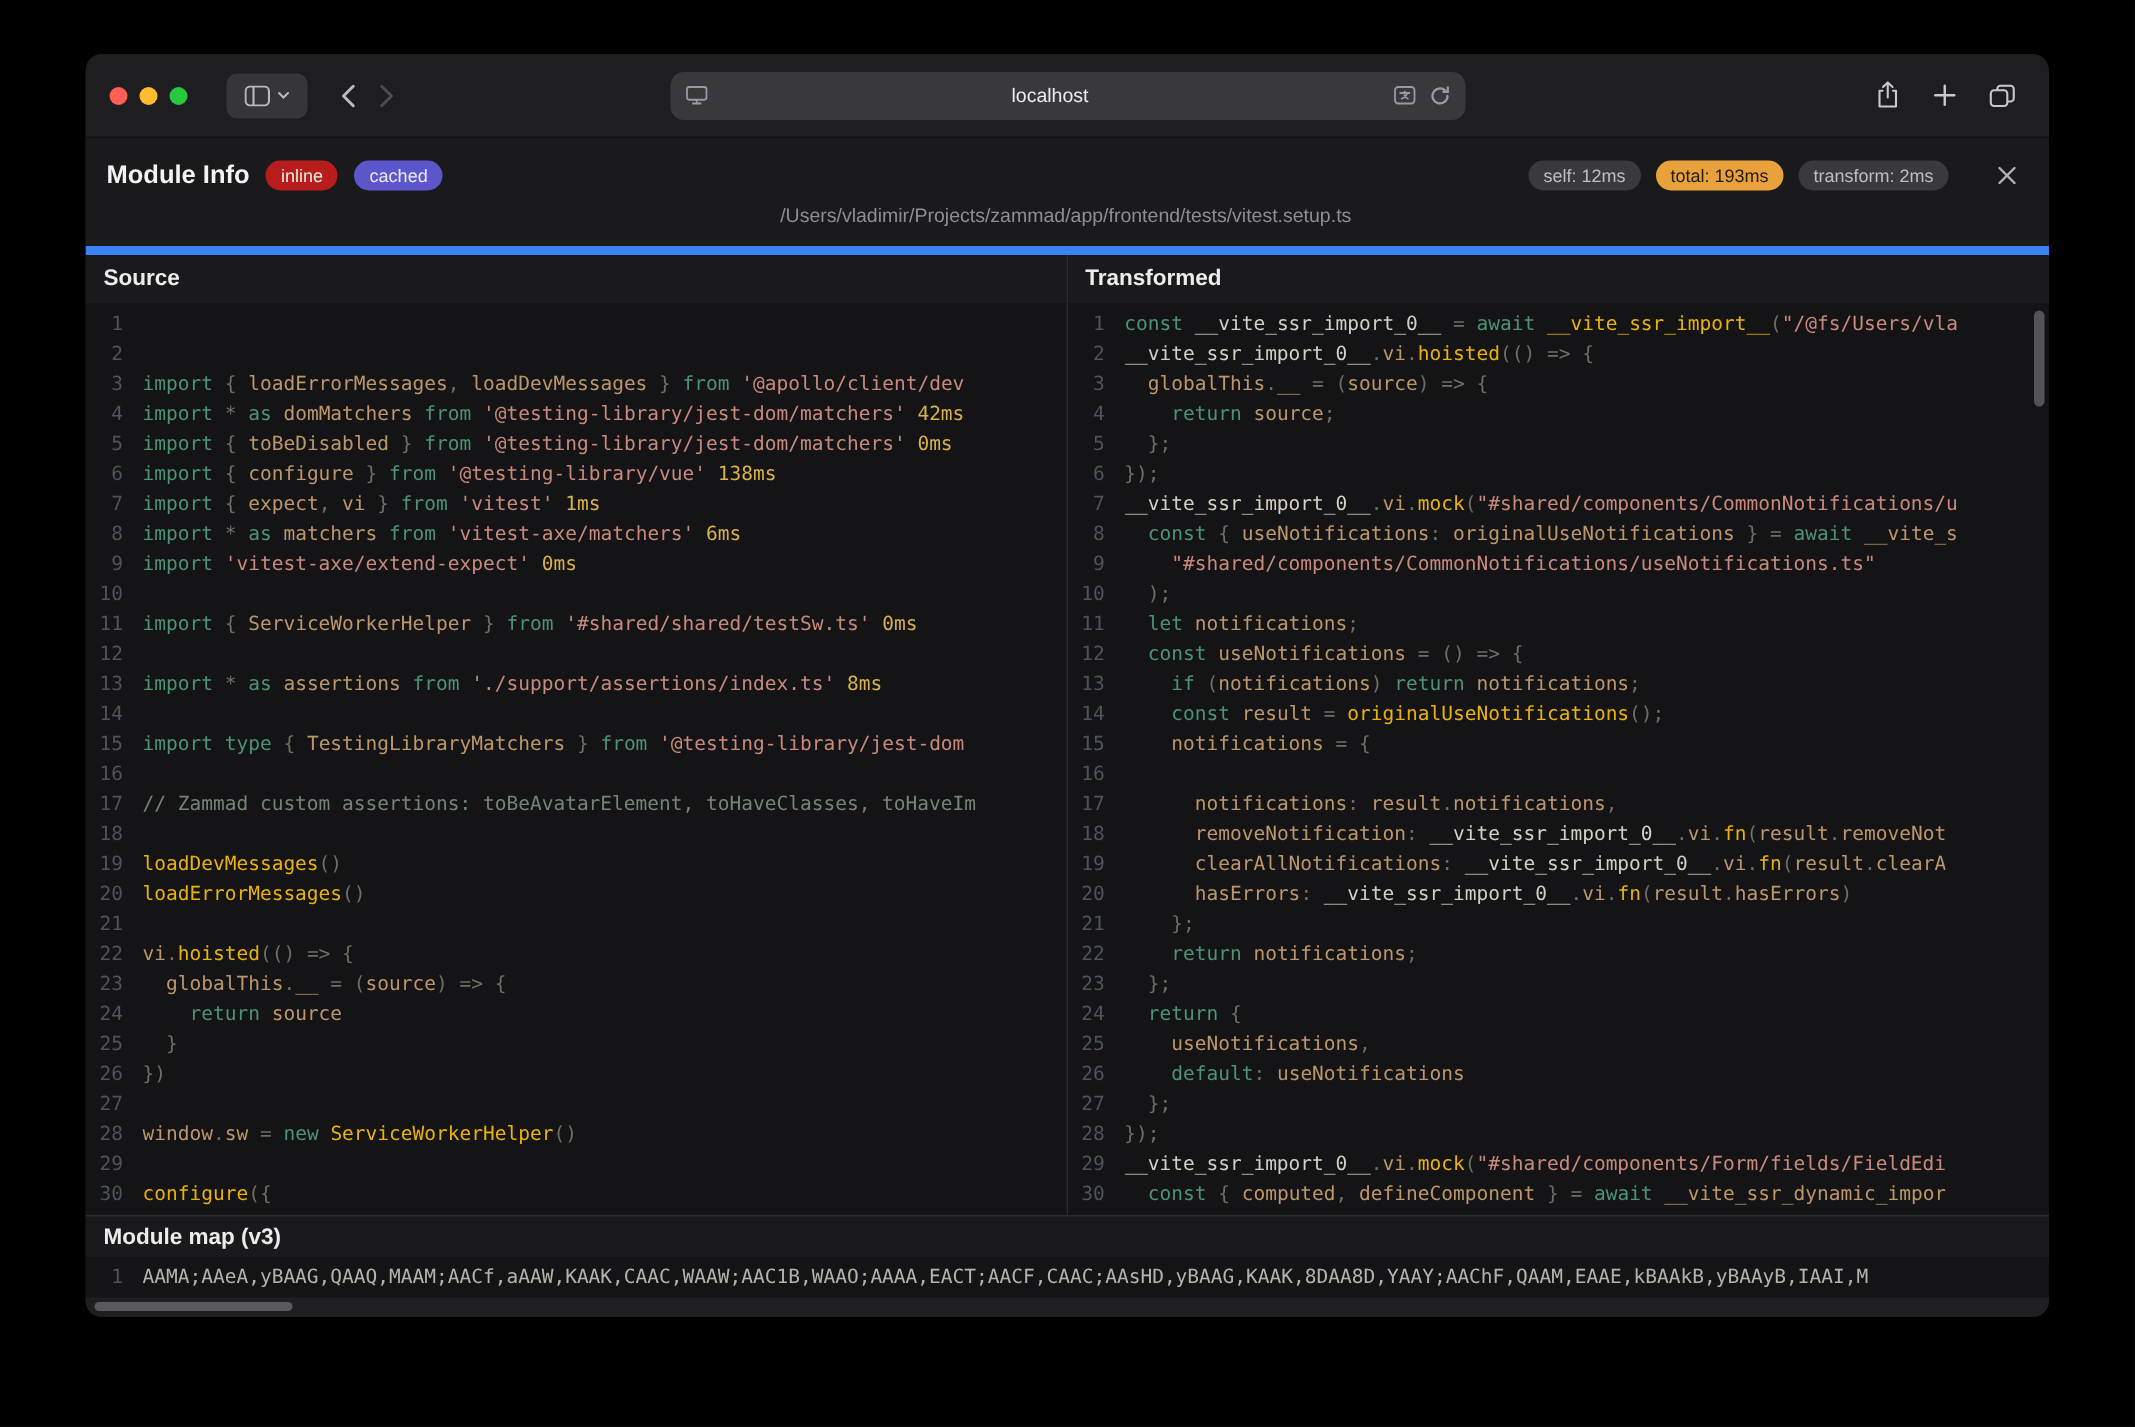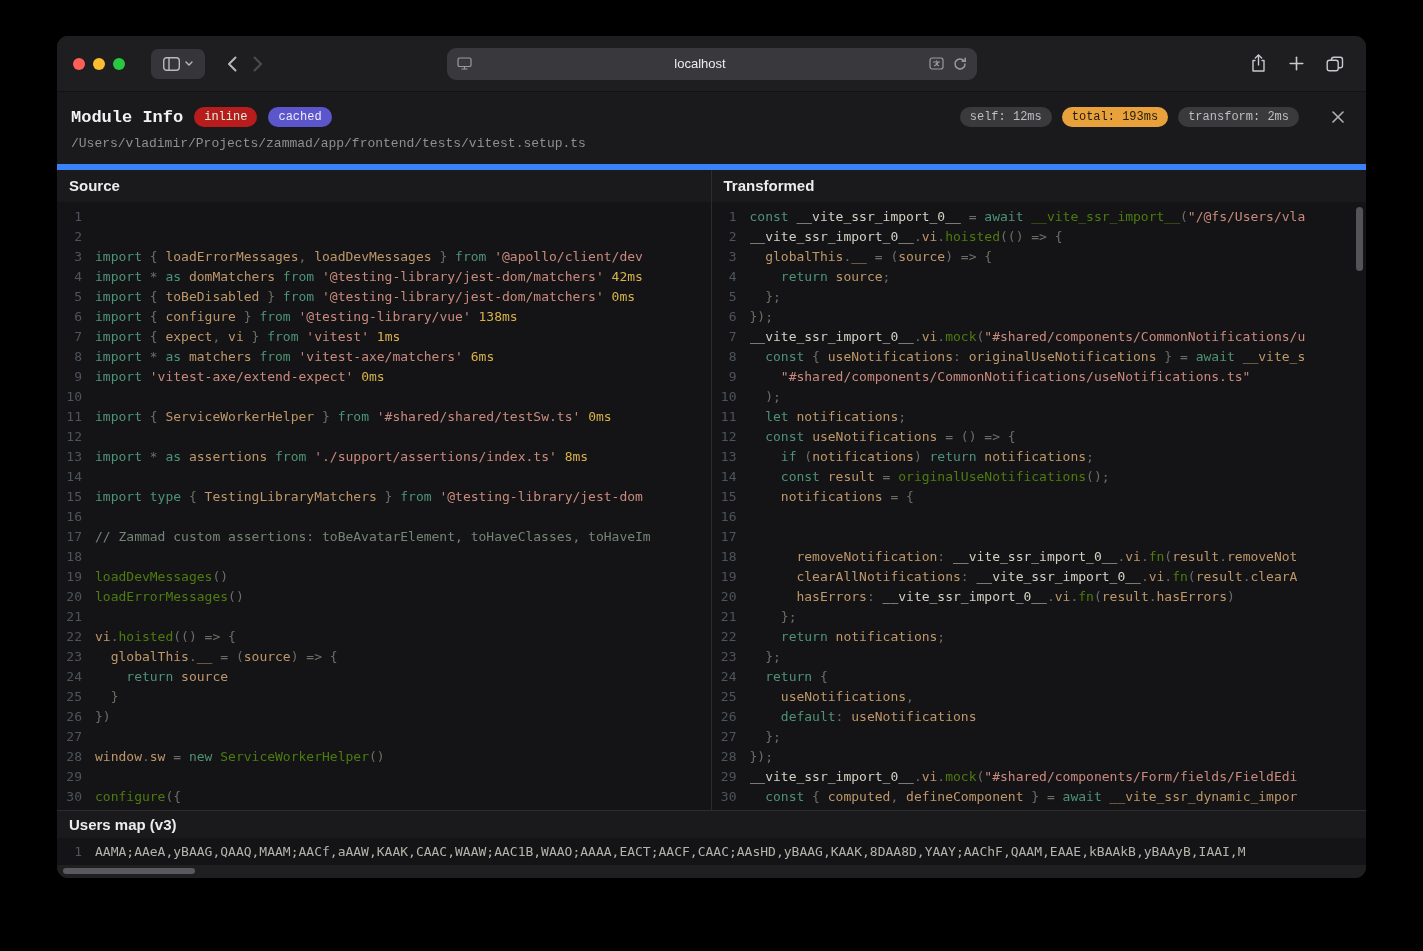--- a/index.html
+++ b/index.html
@@ -22,51 +22,51 @@
   .nav span { display:flex; align-items:center; }
   .url-field { position:absolute; left:50%; top:50%; transform:translate(-50%,-50%);
     width:530px; height:32px; background:#39393d; border-radius:9px; display:flex;
     align-items:center; padding:0 10px; color:#9a9aa0; }
   .url-text { flex:1; text-align:center; color:#ececf0; font-size:13px; }
   .url-right { display:flex; gap:9px; align-items:center; }
   .right-actions { margin-left:auto; display:flex; gap:22px; align-items:center; color:#c9c9cd; padding-right:6px; }
   .icon-btn { display:flex; align-items:center; }
 
   
-  .module-header { padding:13px 16px 13px 14px; background:#1a1a1c;font-family:Liberation Mono, monospace; }
+  .module-header { padding:13px 16px 13px 14px; background:#1a1a1c; }
   .mh-row { display:flex; align-items:center; gap:11px; }
   .mh-title { font-size:17px; font-weight:700; color:#f2f2f2; }
   .pill { font-size:12px; border-radius:10px; padding:3px 10px; line-height:14px; white-space:nowrap; }
   .pill-green  { background:#b91c1c; color:#d9f4e0; }
   .pill-purple { background:#5c56cd; color:#edebfd; }
   .pill-gray   { background:#3a3a3d; color:#bfbfc3; }
   .pill-orange { background:#e9a23b; color:#221a0e; }
   .mh-spacer { flex:1; }
   .timings { display:flex; gap:10px; align-items:center; }
   .close-btn { margin-left:16px; width:24px; height:24px; display:flex; align-items:center;
     justify-content:center; color:#b2b2b6; cursor:default; }
-  .file-path { margin-top:7px; color:#8f8f93; font-size:13px; }
+  .file-path { margin-top:7px; color:#8f8f93; font-size:13px;text-align:center; }
 
   
   .code-area { flex:1; min-height:0; display:flex; border-top:6px solid #3b82f6; }
   .pane { display:flex; flex-direction:column; min-width:0; }
   .pane.left { width:50%; border-right:1px solid #2c2c2e; }
   .pane.right { flex:1; }
   .pane-title { flex:0 0 32px; padding:7px 12px; font-size:15px; font-weight:700;
     color:#ececec; background:#1a1a1c; }
   .pane-code { flex:1; overflow:hidden; background:#141416; padding-top:5px;
     font-family:"DejaVu Sans Mono", monospace; font-size:13px; }
   .row { display:flex; height:20px; line-height:20px; }
   .ln { flex:0 0 38px; text-align:right; padding-right:13px; color:#4e545c; user-select:none; }
   .lc { white-space:pre; color:#6e6e66; overflow:hidden; }
   .tk-k { color:#4d9375; }
   .tk-s { color:#c98a7d; }
   .tk-c { color:#758575; }
   .tk-t { color:#d8b24a; }
-  .tk-f { color:#4d7c0f;margin-top:32px; }
+  .tk-f { color:#eab308;margin-top:32px; }
   .tk-i { color:#bd976a; }
   .tk-p { color:#d4d0c4; }
 
   
   .sm-title { flex:0 0 27px; padding:5px 12px; font-size:15px; font-weight:700;
     color:#ececec; background:#1a1a1c; border-top:1px solid #2c2c2e; }
   .sm-body { flex:0 0 27px; background:#141416; font-family:"DejaVu Sans Mono", monospace;
     font-size:13px; overflow:hidden; padding-top:4px; }
   .sm-body .lc { color:#b4b4ac; }
   .hscroll { flex:0 0 13px; background:#1f1f22; position:relative; }
@@ -370,20 +370,21 @@
           </div>
           <div class="row">
             <span class="ln">15</span>
             <span class="lc">    <span class="tk-i">notifications</span> = {</span>
           </div>
           <div class="row">
             <span class="ln">16</span>
           </div>
           <div class="row">
             <span class="ln">17</span>
+            <span class="lc">      <span class="tk-i">notifications</span>: <span class="tk-i">result</span>.<span class="tk-i">notifications</span>,</span>
           </div>
           <div class="row">
             <span class="ln">18</span>
             <span class="lc">      <span class="tk-i">removeNotification</span>: <span class="tk-p">__vite_ssr_import_0__</span>.<span class="tk-i">vi</span>.<span class="tk-f">fn</span>(<span class="tk-i">result</span>.<span class="tk-i">removeNot</span></span>
           </div>
           <div class="row">
             <span class="ln">19</span>
             <span class="lc">      <span class="tk-i">clearAllNotifications</span>: <span class="tk-p">__vite_ssr_import_0__</span>.<span class="tk-i">vi</span>.<span class="tk-f">fn</span>(<span class="tk-i">result</span>.<span class="tk-i">clearA</span></span>
           </div>
           <div class="row">
@@ -427,21 +428,21 @@
             <span class="lc"><span class="tk-p">__vite_ssr_import_0__</span>.<span class="tk-i">vi</span>.<span class="tk-f">mock</span>(<span class="tk-s">"#shared/components/Form/fields/FieldEdi</span></span>
           </div>
           <div class="row">
             <span class="ln">30</span>
             <span class="lc">  <span class="tk-k">const</span> { <span class="tk-i">computed</span>, <span class="tk-i">defineComponent</span> } = <span class="tk-k">await</span> <span class="tk-i">__vite_ssr_dynamic_impor</span></span>
           </div>
         </div>
     </div>
   </div>
 
-  <div class="sm-title">Users map (v3)</div>
+  <div class="sm-title">Module map (v3)</div>
   <div class="sm-body" id="sm-code">
       <div class="row">
         <span class="ln">1</span>
         <span class="lc">AAMA;AAeA,yBAAG,QAAQ,MAAM;AACf,aAAW,KAAK,CAAC,WAAW;AAC1B,WAAO;AAAA,EACT;AACF,CAAC;AAsHD,yBAAG,KAAK,8DAA8D,YAAY;AAChF,QAAM,EAAE,kBAAkB,yBAAyB,IAAI,M</span>
       </div>
     </div>
 
   <div class="hscroll">
     <div class="hthumb"></div>
   </div>

